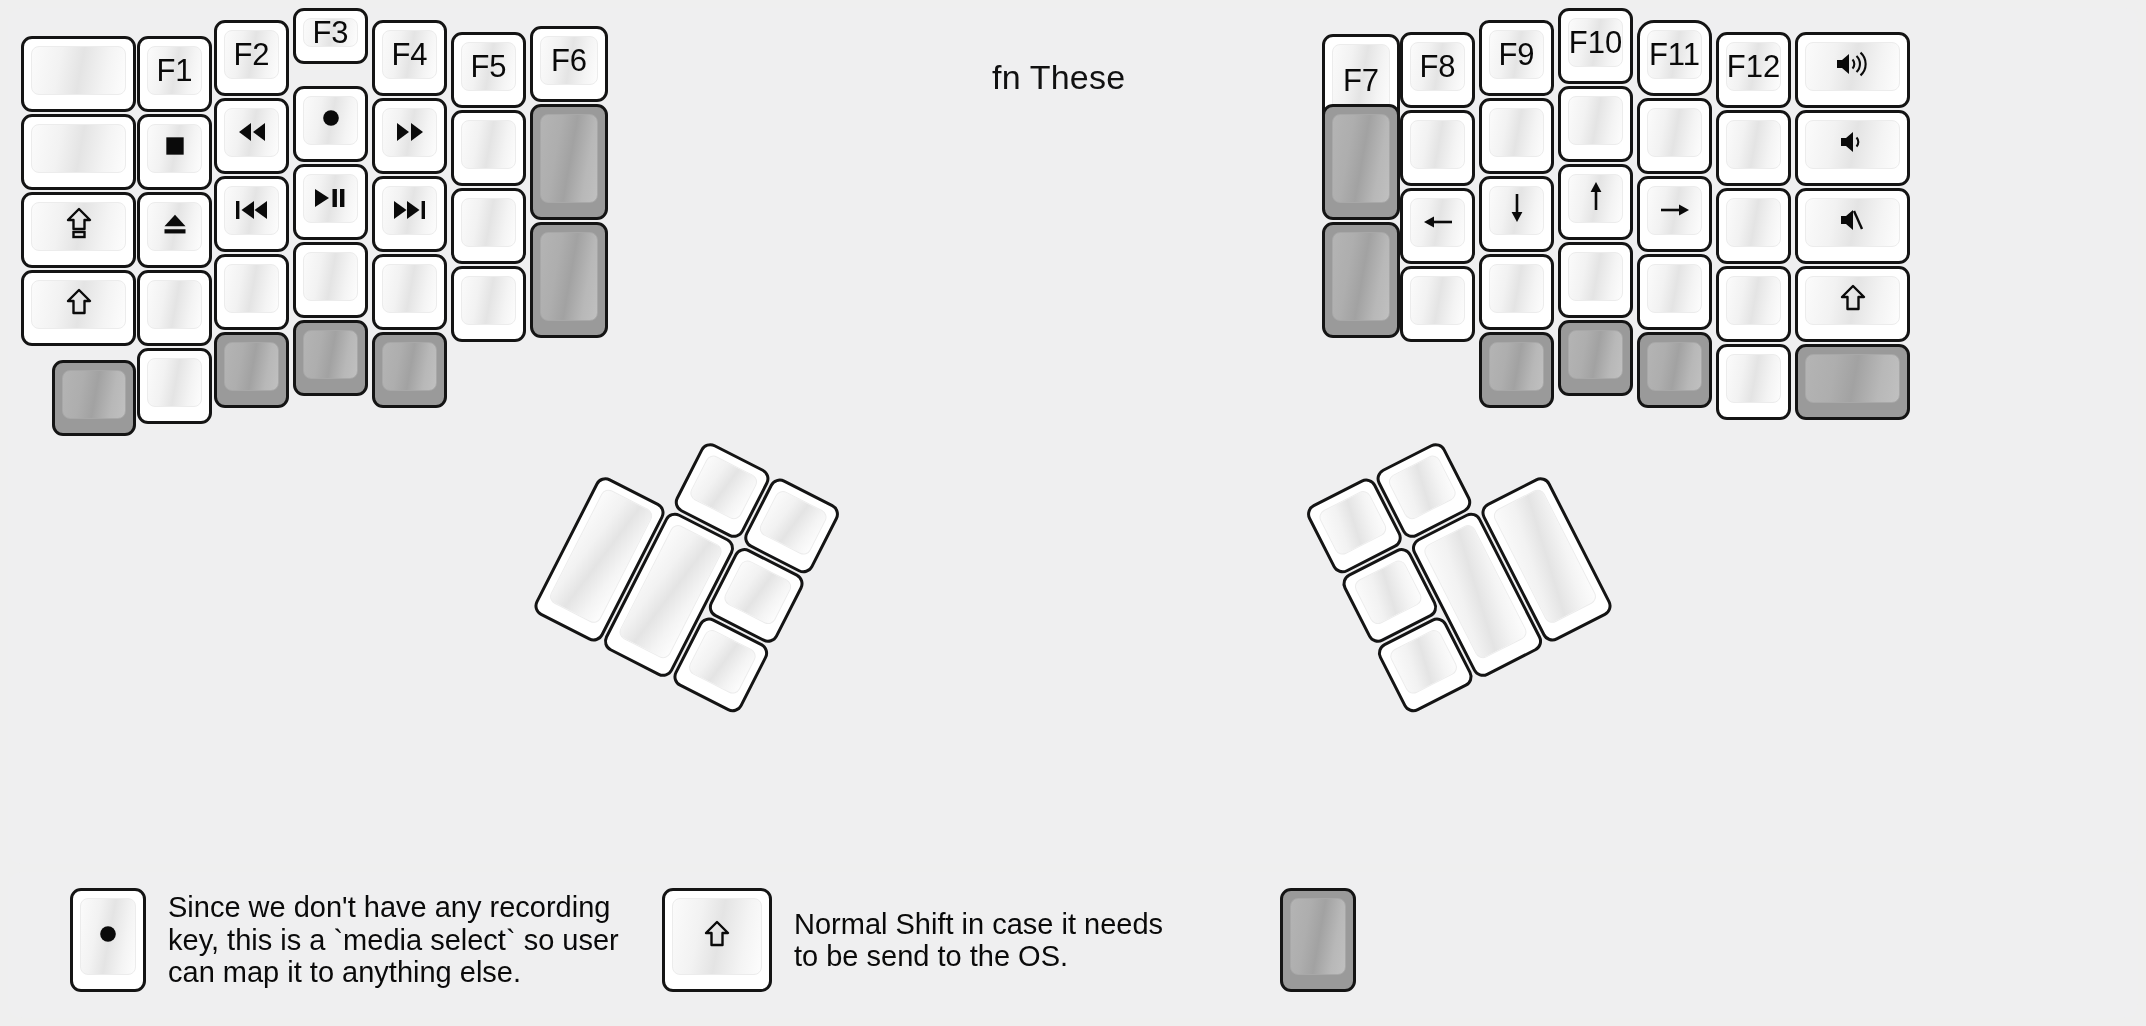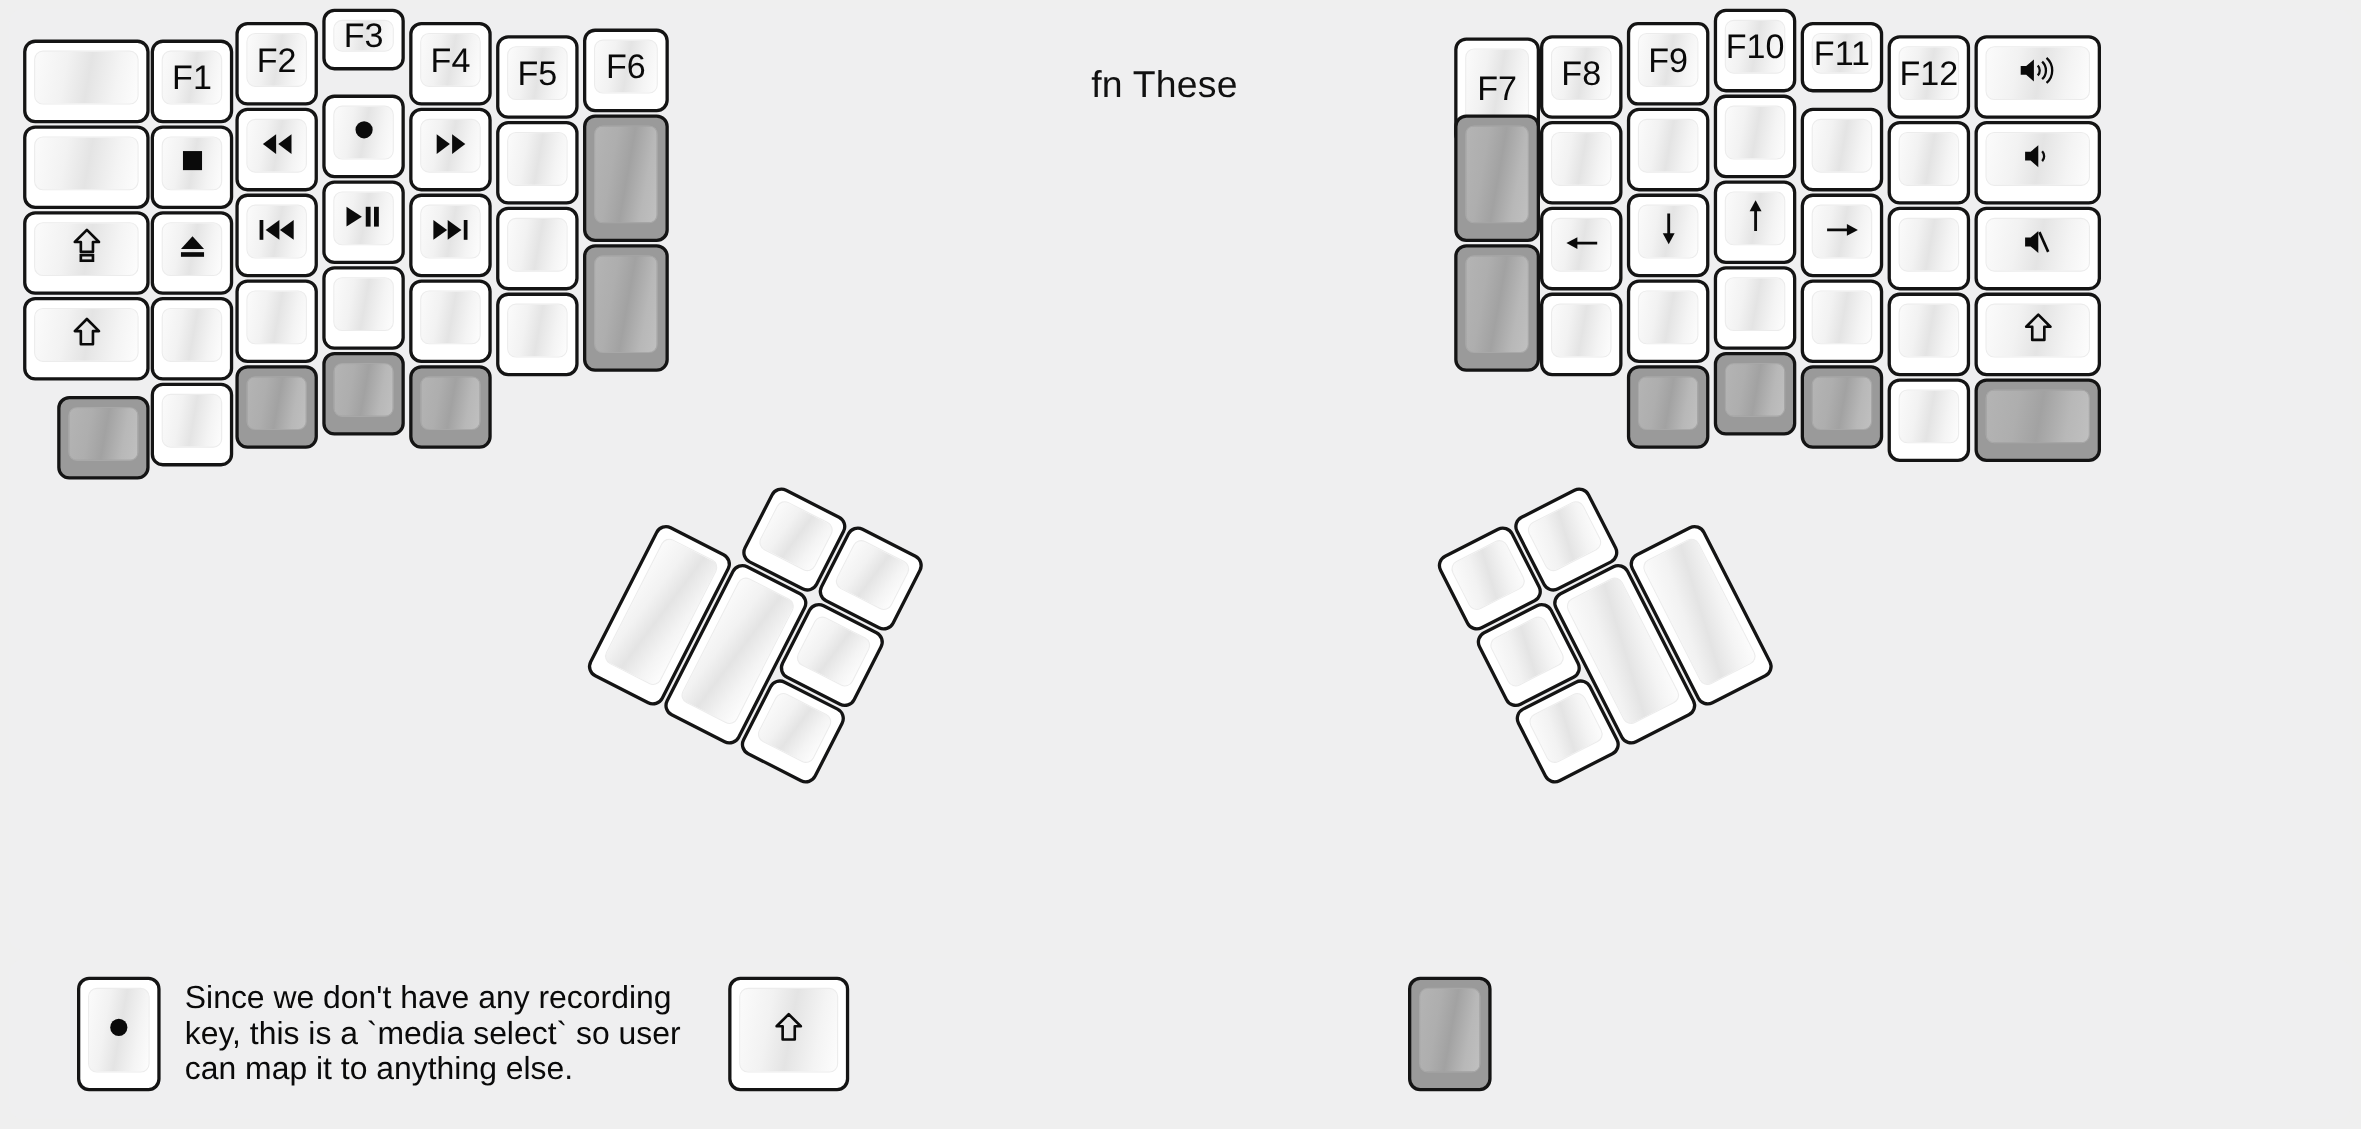--- a/index.html
+++ b/index.html
@@ -310,21 +310,21 @@
             <line x1="11" y1="30" x2="11" y2="6" stroke="#0a0a0a" stroke-width="2.6"></line>
             <polygon points="11,2 5.6,12 16.4,12" fill="#0a0a0a"></polygon>
           </svg></span>
       </div>
       <div class="key" style="left: 1558px; top: 242px; width: 75px; height: 76px;">
         <div class="cap"></div>
       </div>
       <div class="key trans" style="left: 1558px; top: 320px; width: 75px; height: 76px;">
         <div class="cap"></div>
       </div>
-      <div class="key" style="left: 1637px; top: 20px; width: 75px; height: 64px;">
+      <div class="key" style="left: 1637px; top: 20px; width: 75px; height: 76px; border-radius: 17px;">
         <div class="cap"></div>
         <span class="legend">F11</span>
       </div>
       <div class="key" style="left: 1637px; top: 98px; width: 75px; height: 76px;">
         <div class="cap"></div>
       </div>
       <div class="key" style="left: 1637px; top: 176px; width: 75px; height: 76px;">
         <div class="cap"></div>
         <span class="legend glyph"><svg width="32" height="22" viewBox="0 0 32 22">
             <line x1="2" y1="11" x2="26" y2="11" stroke="#0a0a0a" stroke-width="2.6"></line>
@@ -438,20 +438,22 @@
 key, this is a `media select` so user
 can map it to anything else.</div>
       </div>
       <div class="note" style="left: 662px; top: 888px;">
         <div class="note-key" style="width: 110px; height: 104px;">
           <div class="cap"></div>
           <span class="legend glyph"><svg width="26" height="30" viewBox="0 0 26 30">
               <polygon points="13,3 24,14 18.5,14 18.5,26 7.5,26 7.5,14 2,14" fill="none" stroke="#0a0a0a" stroke-width="2.4" stroke-linejoin="round"></polygon>
             </svg></span>
         </div>
+        <div class="note-text">Normal Shift in case it needs
+to be send to the OS.</div>
       </div>
       <div class="note" style="left: 1280px; top: 888px;">
         <div class="note-key trans" style="width: 76px; height: 104px;">
           <div class="cap"></div>
         </div>
       </div>
     </div>
 
 </div>
 

